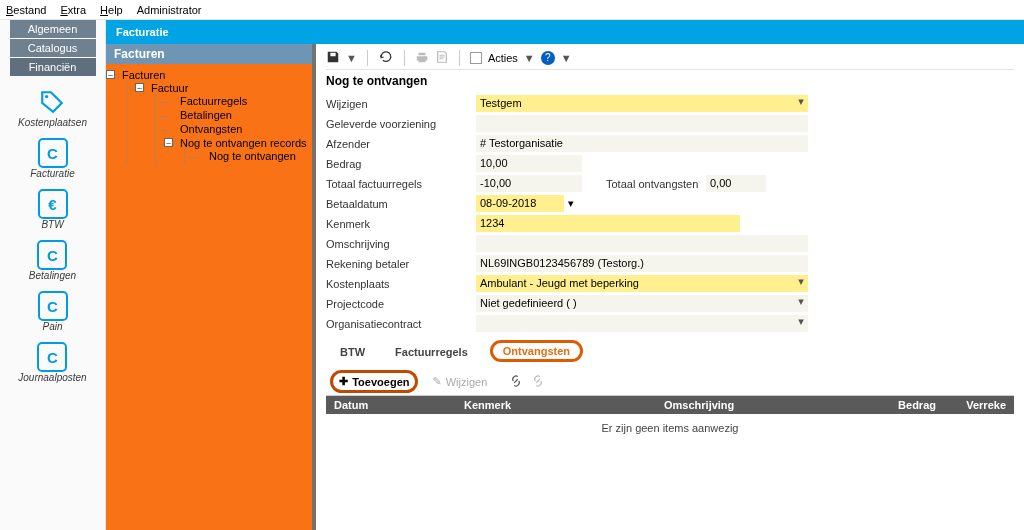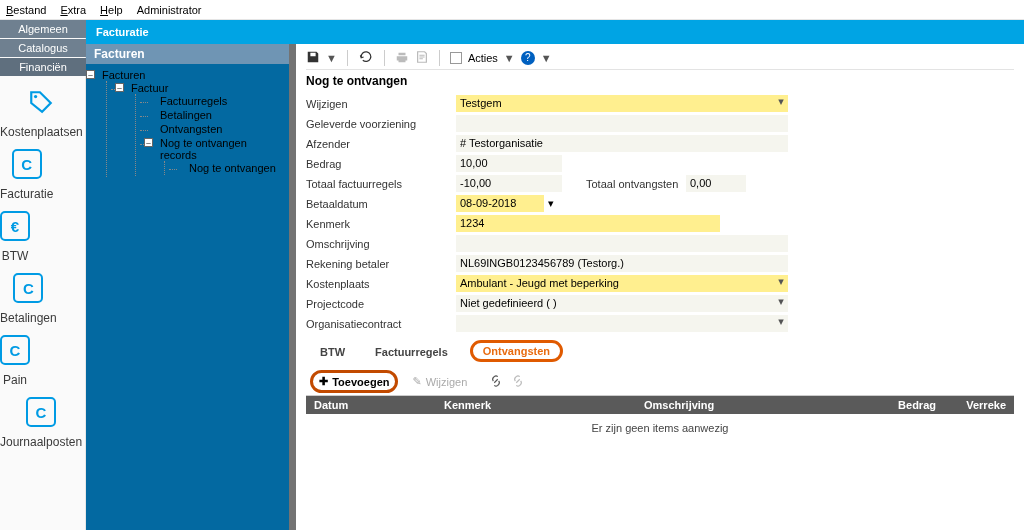--- a/index.html
+++ b/index.html
@@ -1,33 +1,33 @@
 <!DOCTYPE html>
 <html><head>
 <meta charset="utf-8">
 <style>
   * { box-sizing: border-box; margin: 0; padding: 0; font-family: Tahoma, Arial, sans-serif; font-size: 11px; }
   body { background: #fff; width: 1024px; height: 530px; overflow: hidden; }
   .menubar { height: 20px; display: flex; align-items: center; padding: 0 6px; gap: 14px; border-bottom: 1px solid #e5e5e5; }
   .menubar span { cursor: default; }
   .underline-first::first-letter { text-decoration: underline; }
   .content { display: flex; height: calc(530px - 20px); }
-  .sidebar-narrow { width: 86px; background: #fafafa; border-right: 1px solid #e7e7e7; display: flex; flex-direction: column; align-items: flex-start; padding-top: 0; }
+  .sidebar-narrow { width: 106px; background: #fafafa; border-right: 1px solid #e7e7e7; display: flex; flex-direction: column; align-items: center; padding-top: 0; }
   .sidebar-narrow .tab-btn { width: 86px; height: 18px; text-align: center; color: #fff; font-size: 11px; line-height: 18px; margin-bottom: 1px; }
   .tab-algemeen   { background: #6f8090; }
   .tab-catalogus  { background: #6f8090; }
   .tab-financien  { background: #5f6f7e; }
   .nav-item { display: flex; flex-direction: column; align-items: center; margin-top: 10px; color: #3a3a3a; cursor: pointer; }
   .nav-item .icon-box { width: 30px; height: 30px; border: 2px solid #009be4; border-radius: 5px; display: flex; align-items: center; justify-content: center; color: #009be4; font-weight: bold; font-size: 15px; }
   .nav-item.tag .icon-box { border: none; }
-  .nav-item span.lbl { margin-top: 8px; font-size: 12px; }
+  .nav-item span.lbl { margin-top: 0; font-size: 10px; font-style: italic; }
   .title-bar { height: 24px; background: #00a4e4; color: #fff; display: flex; align-items: center; padding-left: 10px; font-weight: bold; font-size: 13px; }
   .main { flex: 1; display: flex; flex-direction: column; }
   .main-body { flex: 1; display: flex; }
-  .tree-panel { width: 210px; background: #0369a1; border-right: 7px solid #737373; }
+  .tree-panel { width: 210px; background: #f97316; border-right: 4px solid #737373; }
   .tree-header { background: #6f95b4; color: #fff; padding: 3px 8px; font-weight: bold; font-size: 12px; }
   .tree { padding: 4px 4px; }
   .tree ul { list-style: none; padding-left: 14px; border-left: 1px dotted #888; margin-left: 4px; }
   .tree > ul { border-left: none; margin-left: 0; padding-left: 2px; }
   .tree li { position: relative; padding: 1px 0 1px 10px; }
   .tree li::before { content: ""; position: absolute; left: -10px; top: 8px; width: 8px; border-top: 1px dotted #888; }
   .tree > ul > li::before { display: none; }
   .tree .toggle { position: absolute; left: -6px; top: 2px; width: 9px; height: 9px; border: 1px solid #666; background: #fff; font-size: 8px; line-height: 8px; text-align: center; }
   .editor { flex: 1; display: flex; flex-direction: column; padding: 4px 10px 0 10px; }
   .toolbar { height: 22px; display: flex; align-items: center; gap: 6px; border-bottom: 1px solid #e3e3e3; padding-bottom: 2px; }

